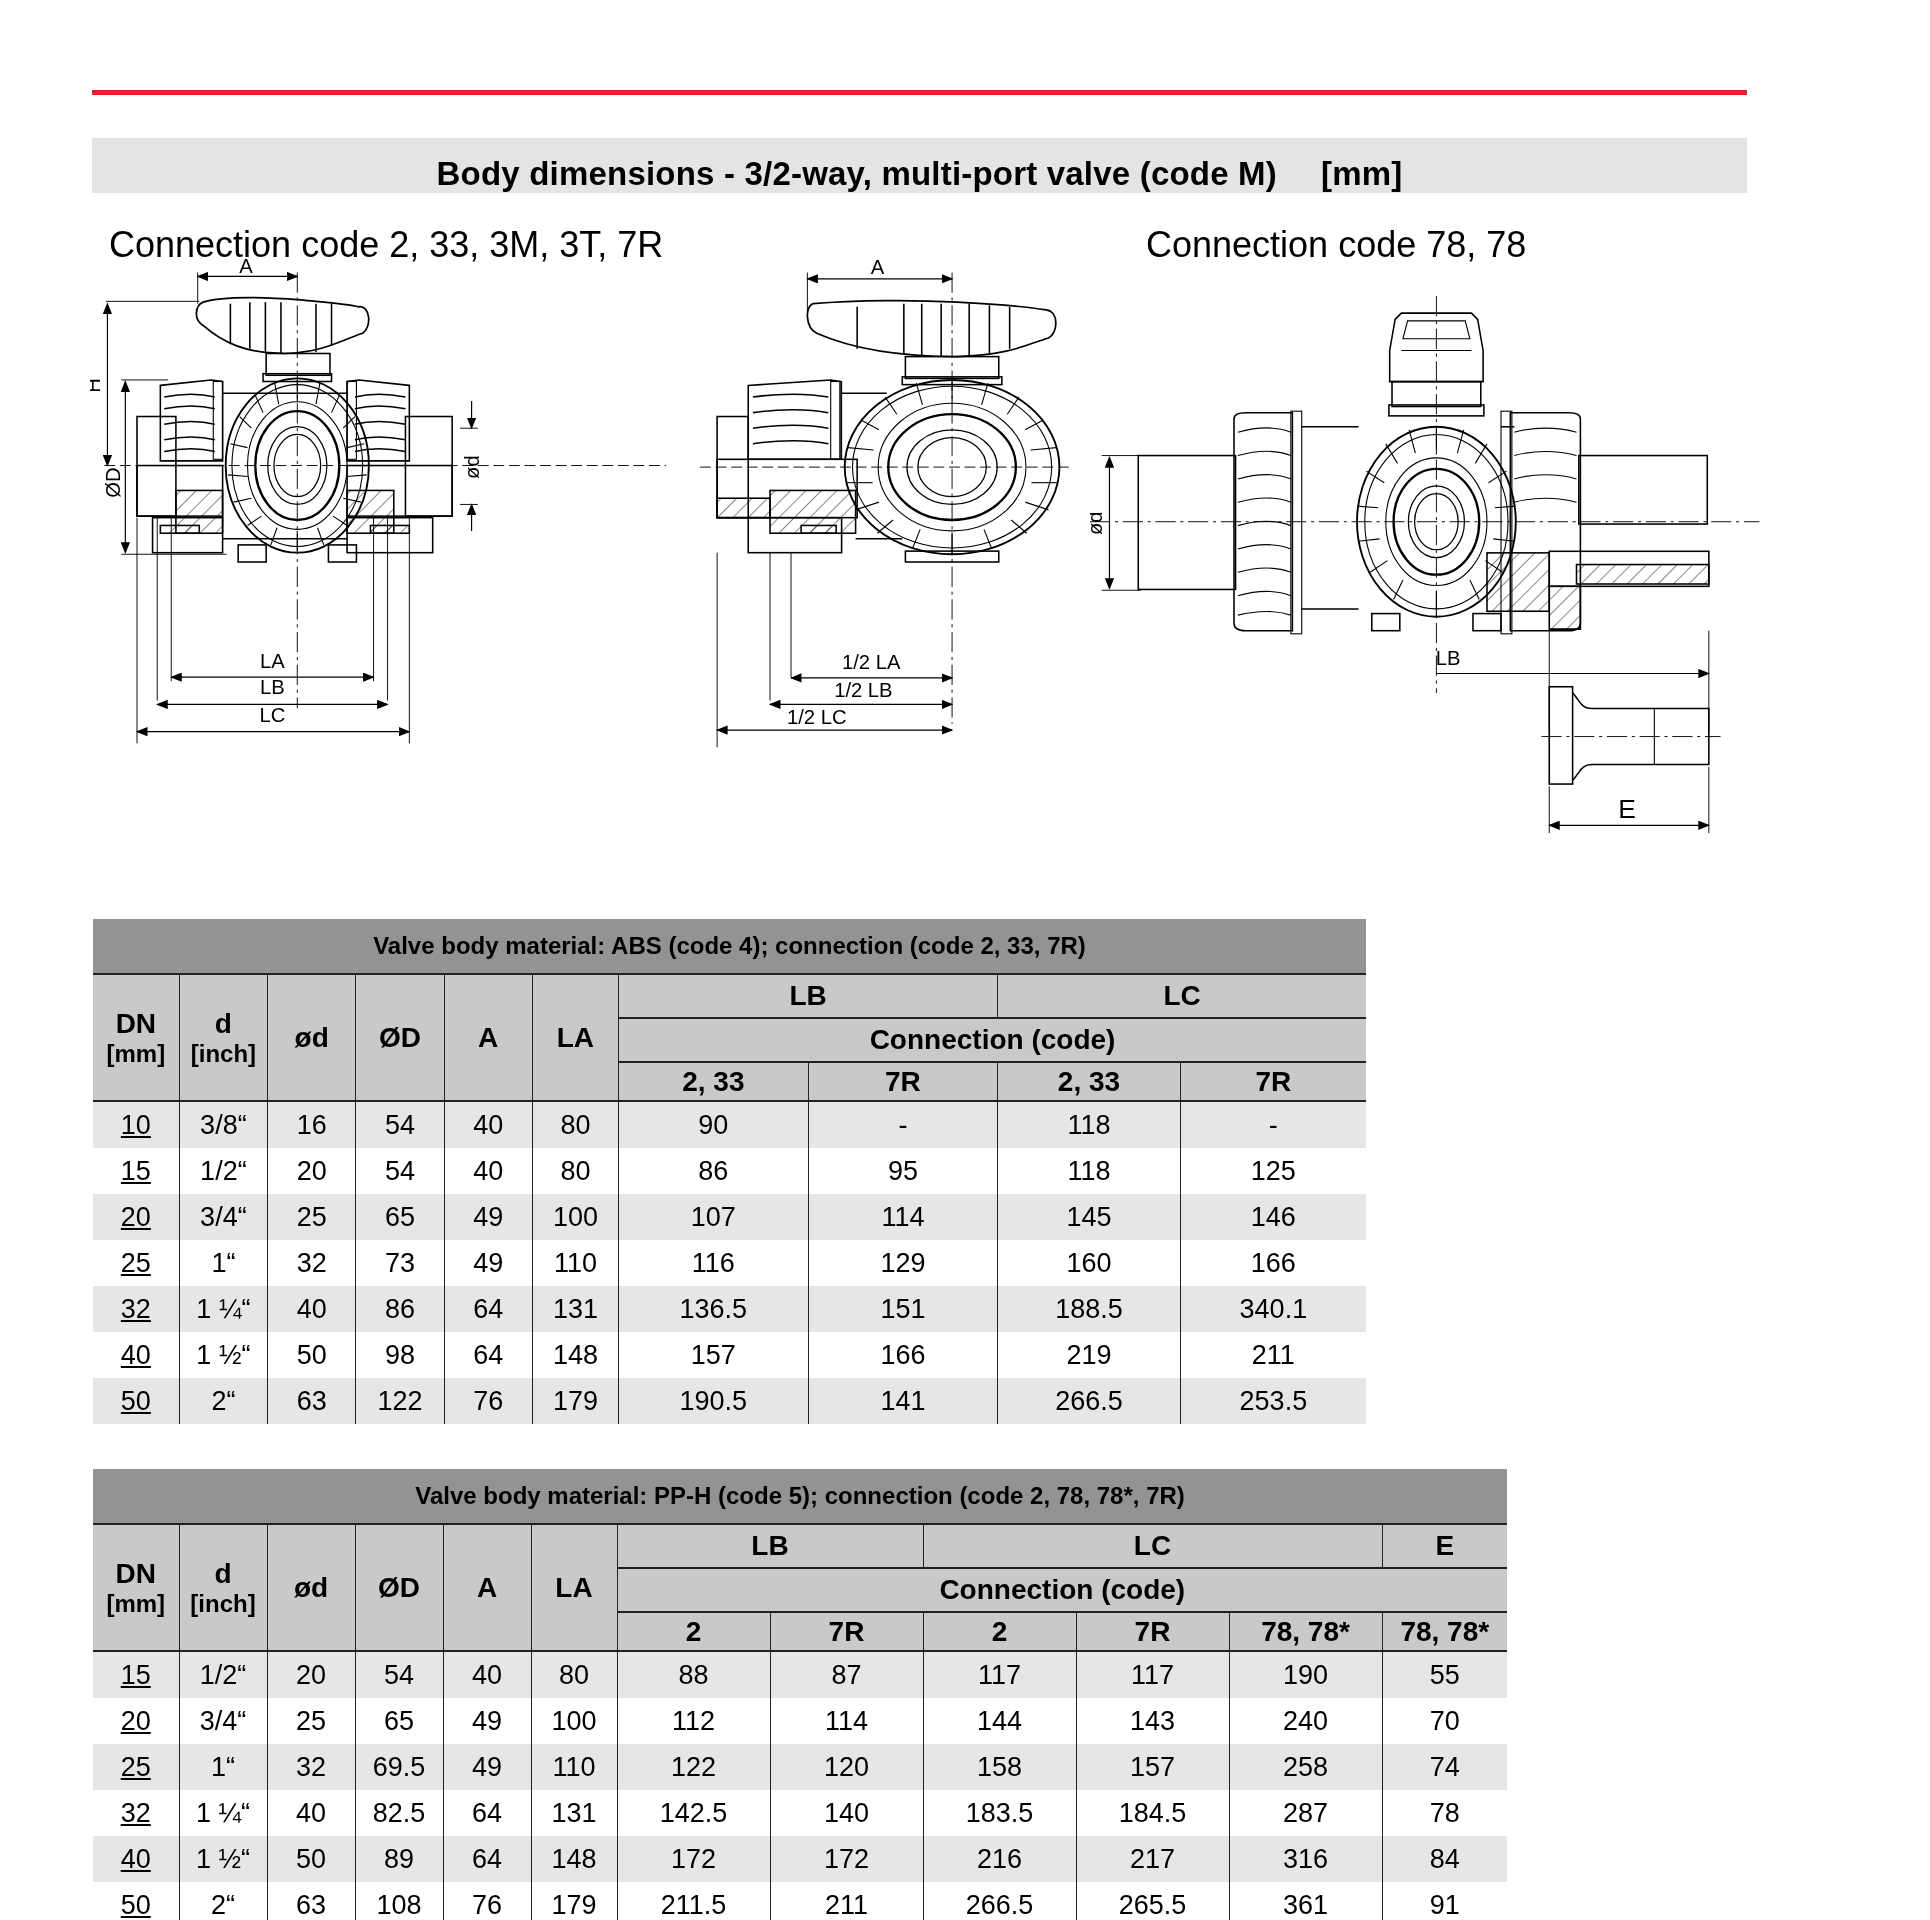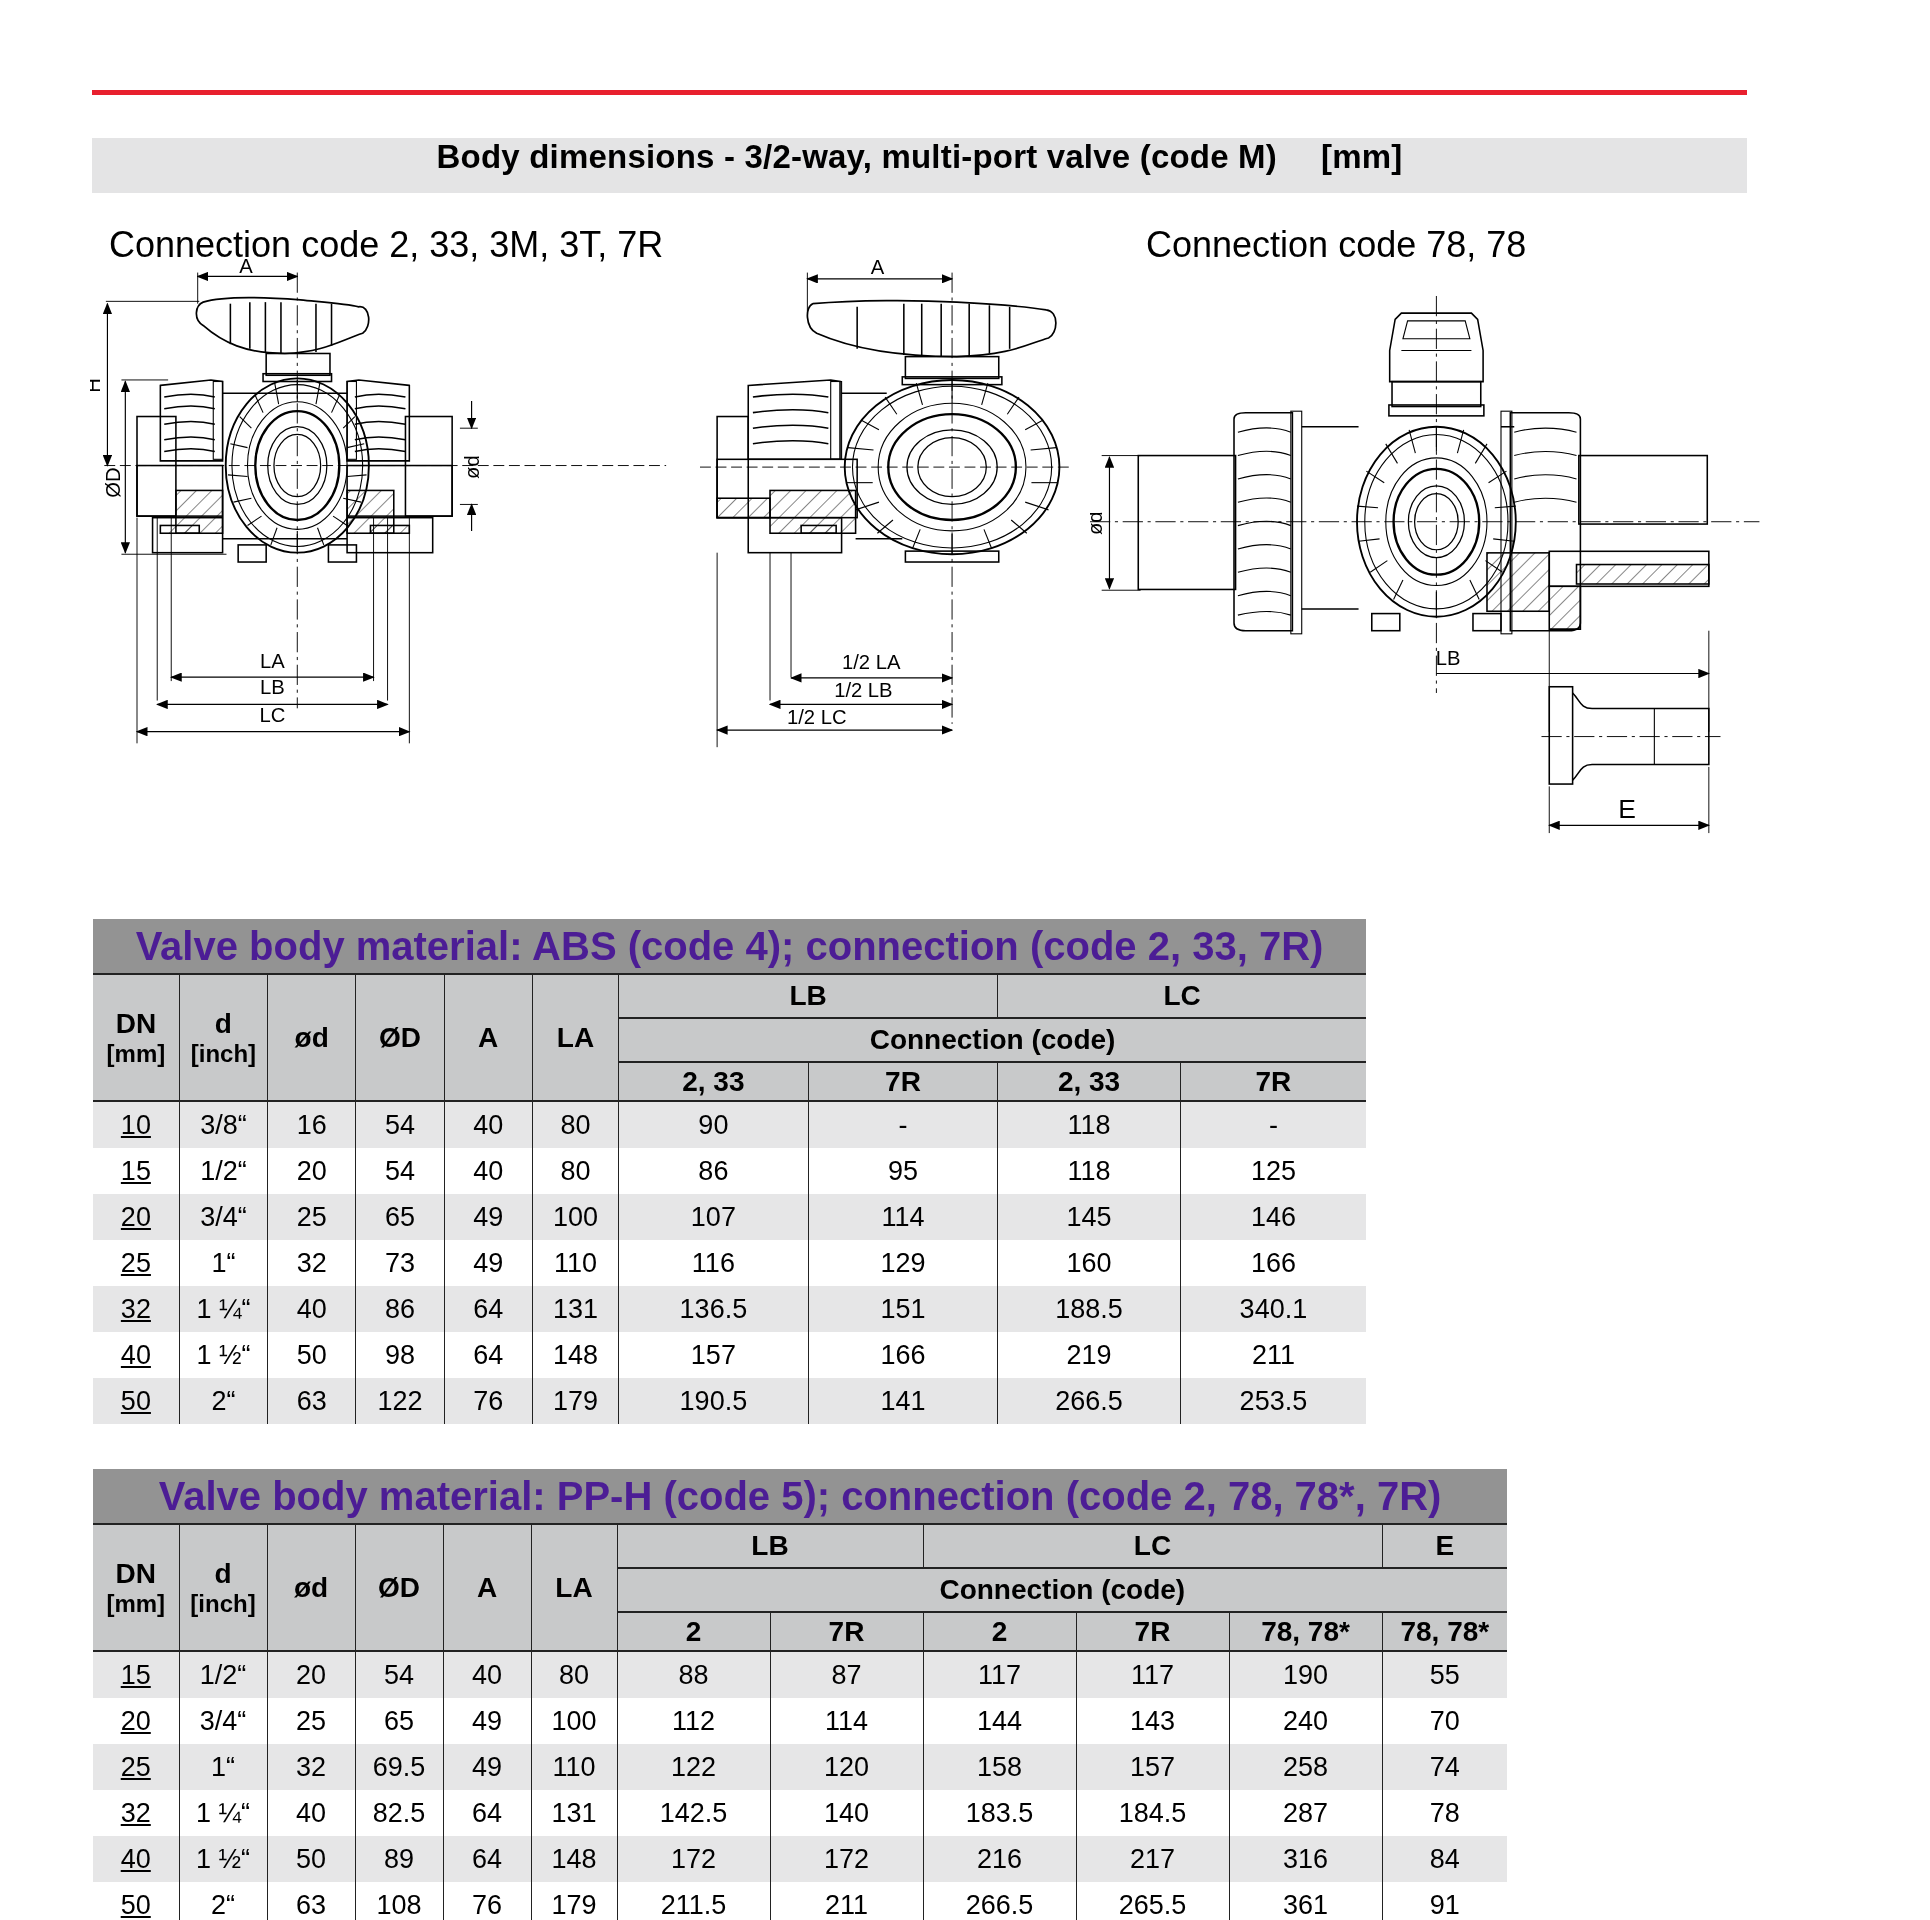--- a/index.html
+++ b/index.html
@@ -1,31 +1,31 @@
 <!DOCTYPE html>
 <html style="font-size:12.5px"><head>
 <meta charset="utf-8">
 <style>
   html, body { margin:0; padding:0; background:#ffffff; }
   body { width:1930px; height:1921px; position:relative; overflow:hidden;
          font-family:"Liberation Sans", "DejaVu Sans", sans-serif; color:#000; }
   .redline { position:absolute; left:92px; top:90px; width:1655px; height:4.7px; background:#e8202e; }
   .titleband { position:absolute; left:92px; top:138px; width:1655px; height:55px; background:#e4e4e5;
-               display:flex; align-items:flex-start; justify-content:center; }
+               display:flex; align-items:flex-end; justify-content:center; }
   .titleband span { font-weight:bold; font-size:33px; letter-spacing:0.2px; }
   .titleband .unit { margin-left:44px; }
   .caption { position:absolute; font-size:36px; }
   .drawing { position:absolute; }
   .drawing svg { display:block; }
   .dimtxt { font-family:"Liberation Sans", sans-serif; font-size:26px; fill:#000; }
   .dimtxt-lg { font-family:"Liberation Sans", sans-serif; font-size:34px; fill:#000; }
 
   table.spec { position:absolute; border-collapse:collapse; table-layout:fixed; }
   table.spec td, table.spec th { padding:0; text-align:center; vertical-align:middle; }
-  table.spec .t-title { background:#939393; color:#4c1d95; font-weight:bold; font-size:40px; height:54px;
+  table.spec .t-title { background:#939393; color:#000000; font-weight:bold; font-size:24px; height:54px;
                         border-bottom:2.3px solid #222; }
   table.spec th { background:#c8c9ca; font-weight:bold; font-size:28px; border-left:1.6px solid #222; }
   table.spec th.first { border-left:none; }
   table.spec th.hsub { border-top:2.3px solid #222; }
   table.spec th .small { display:block; font-size:24px; }
   table.spec tbody td { font-size:27px; height:46px; border-left:1.6px solid #222; }
   table.spec tbody td.first { border-left:none;text-decoration:underline; }
   table.spec tbody tr:nth-child(odd) td { background:#e6e6e7; }
   table.spec tbody tr:nth-child(even) td { background:#ffffff; }
   table.spec tbody tr:first-child td { border-top:2.3px solid #222; }

